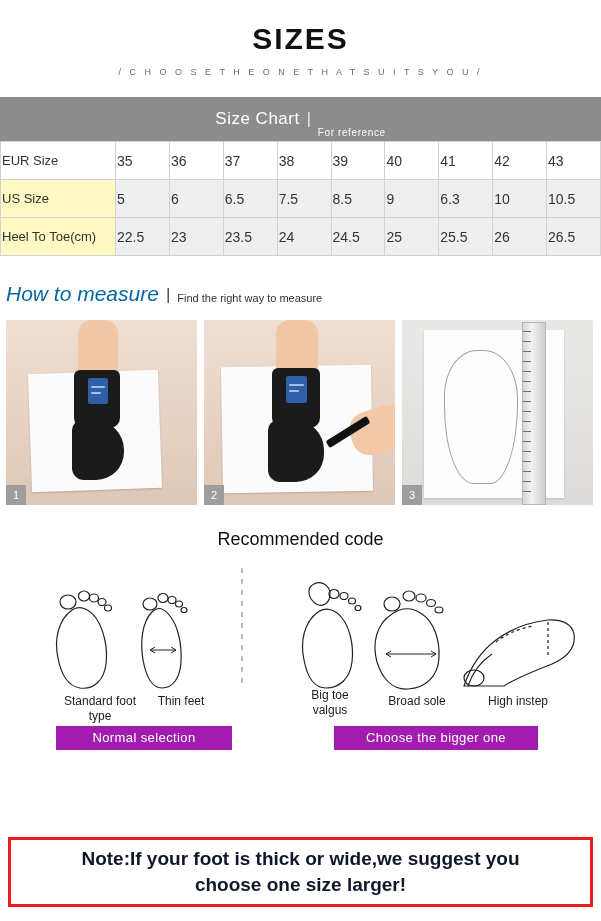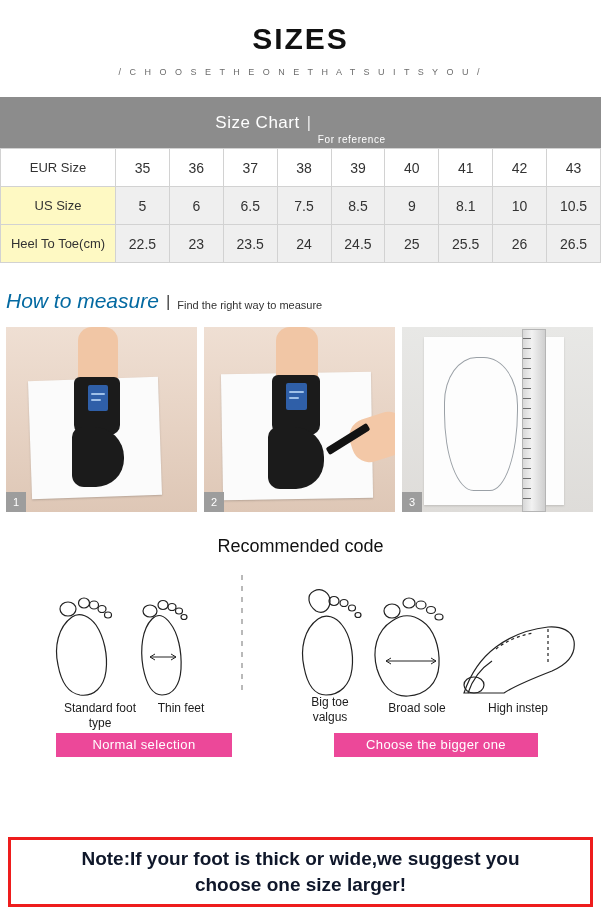--- a/index.html
+++ b/index.html
@@ -42,21 +42,21 @@
   }
 
   
   .chart-wrap {
     margin-top: 20px;
     width: 601px;
   }
   .chart-header {
     background: #8c8c8c;
     color: #ffffff;
-    height: 51px;
+    height: 44px;
     display: flex;
     align-items: center;
     justify-content: center;
     gap: 6px;
   }
   .chart-header .ch-title {
     font-size: 17px;
     letter-spacing: 0.5px;
   }
   .chart-header .ch-div {
@@ -71,21 +71,21 @@
     padding-bottom: 3px;
   }
   table.size-table {
     border-collapse: collapse;
     width: 601px;
     table-layout: fixed;
   }
   table.size-table td {
     border: 1px solid #d2d2d2;
     height: 35px;
-    text-align: center;
+    text-align: left;
     font-size: 14px;
     color: #333;
     margin-top: 32px;
   }
   table.size-table td.rowhead {
     width: 112px;
     font-size: 13px;
     color: #333;
     background: #ffffff;
   }
@@ -251,21 +251,21 @@
   }
   .foot-label {
     position: absolute;
     text-align: center;
     font-size: 12px;
     color: #1c1c1c;
     line-height: 1.25;
   }
   .sel-btn {
     position: absolute;
-    background: #ec4899;
+    background: #a21caf;
     color: #ffffff;
     font-size: 13px;
     text-align: center;
     line-height: 24px;
     height: 24px;
     letter-spacing: 0.4px;
   }
 
   
   .note-box {
@@ -320,21 +320,21 @@
         <td>43</td>
       </tr>
       <tr class="shaded">
         <td class="rowhead">US Size</td>
         <td>5</td>
         <td>6</td>
         <td>6.5</td>
         <td>7.5</td>
         <td>8.5</td>
         <td>9</td>
-        <td>8.1</td>
+        <td>6.3</td>
         <td>10</td>
         <td>10.5</td>
       </tr>
       <tr class="shaded">
         <td class="rowhead">Heel To Toe(cm)</td>
         <td>22.5</td>
         <td>23</td>
         <td>23.5</td>
         <td>24</td>
         <td>24.5</td>

